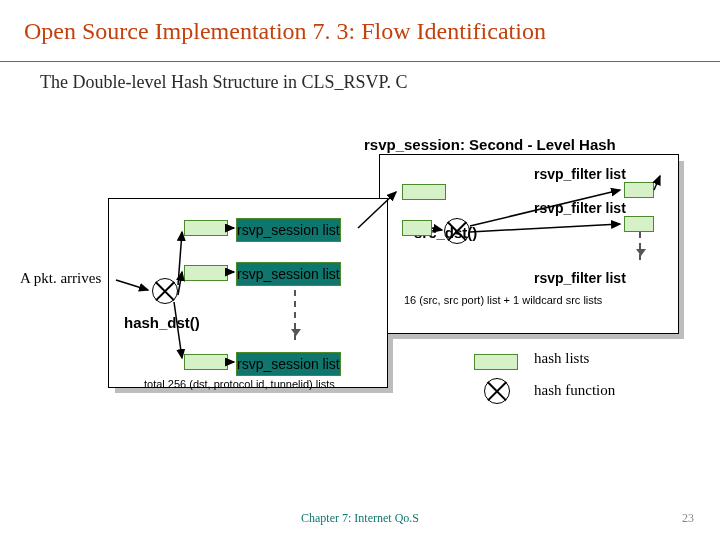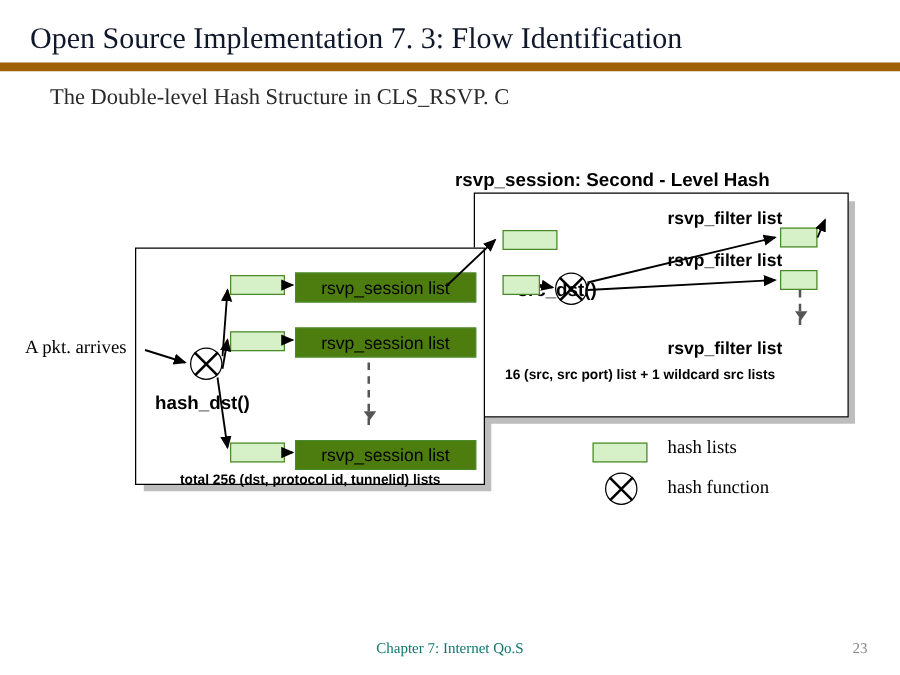--- a/index.html
+++ b/index.html
@@ -6,23 +6,23 @@
   body {
     width: 720px;
     height: 540px;
     background: #fff;
     font-family: Georgia, 'Times New Roman', serif;
     position: relative;
     overflow: hidden;
   }
   .title {
     font-size: 24px;
-    color: #0f172a;
-    padding: 18px 24px 5px 24px;
-    border-bottom: 7px solid #a16207;
+    color: #c2410c;
+    padding: 18px 24px 16px 24px;
+    border-bottom: 1px solid #a16207;
     font-weight: normal;
   }
   .subtitle {
     font-size: 18px;
     color: #2a2a2a;
     padding: 10px 24px 0 24px;
     margin-left: 16px;
   }
   .diagram {
     position: absolute;
@@ -45,27 +45,27 @@
     z-index: -1;
   }
   .lbl {
     position: absolute;
     font-family: Arial, Helvetica, sans-serif;
     font-weight: bold;
     font-size: 15px;
     color: #000;
     white-space: nowrap;
   }
-  .lbl.small { font-size: 11px; font-weight: bold; }
+  .lbl.small { font-size: 11px; font-weight: normal; }
   .lbl.serif { font-family: Georgia, serif; font-weight: normal; font-size: 15px; }
   .green-box {
     position: absolute;
-    background: #4d7c0f;
+    background: #0f766e;
     border: 1.5px solid #4a8a2a;
-    padding: 3px 20px;
+    padding: 3px 0;
     font-family: Arial, Helvetica, sans-serif;
     font-size: 14px;
     color: #000;
     white-space: nowrap;
   }
   .hash-bucket {
     position: absolute;
     width: 44px; height: 16px;
     border: 1.5px solid #4a8a2a;
     background: #d6f0c8;

